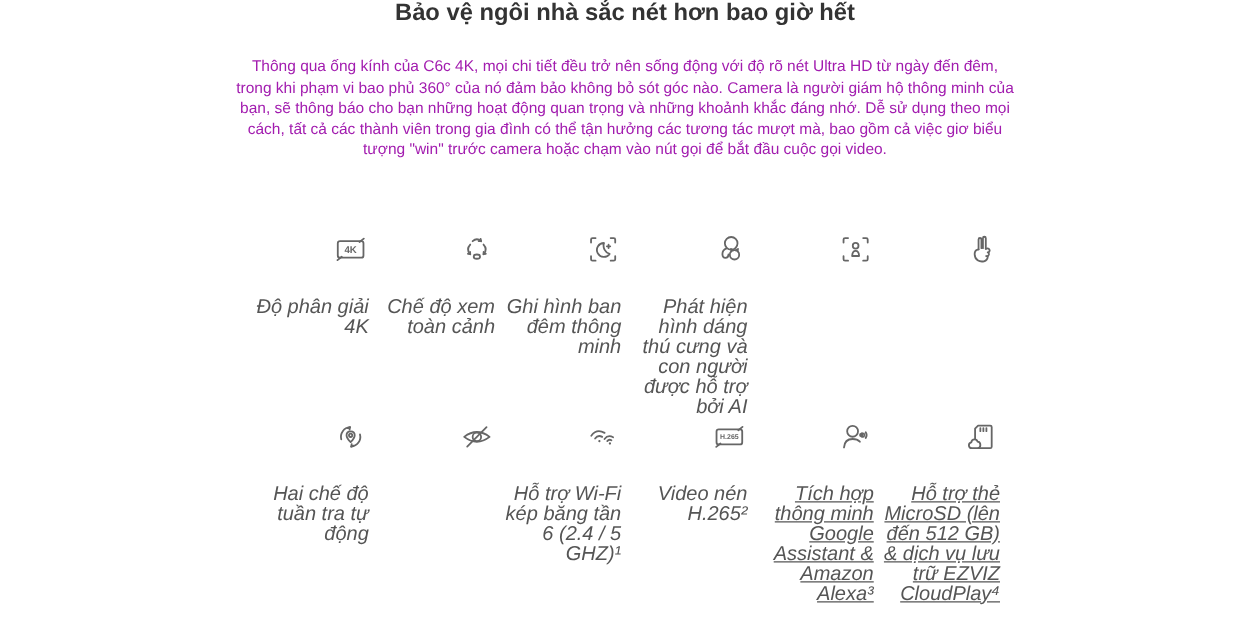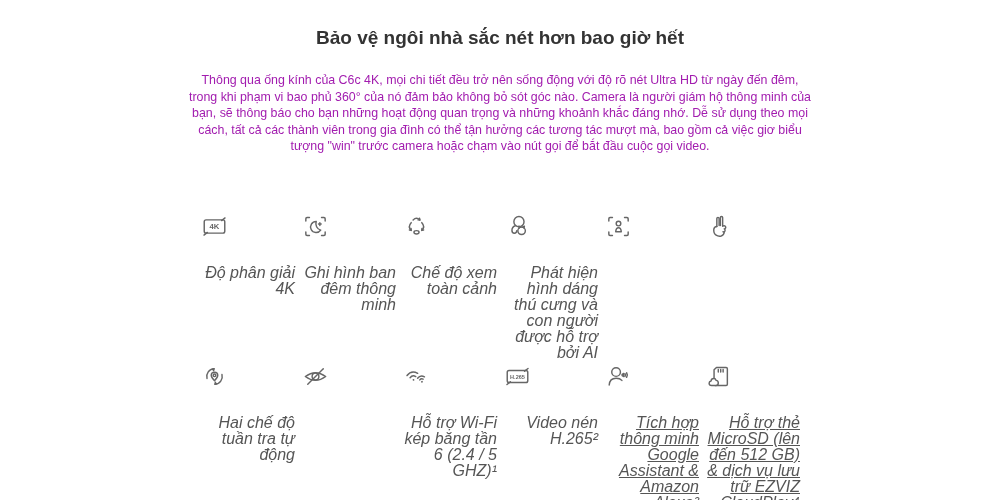--- a/index.html
+++ b/index.html
@@ -2,35 +2,35 @@
 <html><head>
 <meta charset="utf-8">
 <style>
   html,body { margin:0; padding:0; }
   body {
     width:1000px; height:500px; background:#ffffff; overflow:hidden;
     font-family:"Liberation Sans","DejaVu Sans",sans-serif; color:#555555;
   }
   .page { width:1000px; height:500px; }
   .title {
-    margin:0; padding-top:27px; text-align:center;
+    margin:0; text-align:center;
     font-size:19px; line-height:21px; font-weight:bold; color:#333333;
   }
   .desc {
     width:628px; margin:24px auto 0; text-align:center;
     font-size:12.4px; line-height:16.5px; color:#a21caf;
   }
   .grid { margin-top:56px; }
   .feature-row {
     display:flex; justify-content:center; align-items:flex-start;
     min-height:130px;
   }
   .feature { width:101px; padding:0 3px; box-sizing:border-box; }
   .icon-box {
-    height:32px; display:flex; align-items:center; justify-content:flex-start;
+    height:32px; display:flex; align-items:center; justify-content:flex-end;
     margin-bottom:22px;
   }
   .icon-box svg { display:block; }
   .label {
     font-size:16px; line-height:16px; text-align:right; color:#555555;font-style:italic;
   }
   .label.link { text-decoration:underline; cursor:pointer; }
 </style>
 </head>
 <body>
@@ -46,41 +46,41 @@
               <rect x="3.5" y="6.5" width="17" height="11" rx="1.5"></rect>
               <path d="M17.9 7.1 L20.7 4.9 M6.1 16.9 L3.3 19.1"></path>
               <text x="12" y="14.4" font-size="6.4" font-weight="bold" fill="#666666" stroke="none" text-anchor="middle" font-family="Liberation Sans,DejaVu Sans,sans-serif">4K</text>
             </svg>
           </div>
     <div class="label">Độ phân giải 4K</div>
   </div>
         <div class="feature">
     <div class="icon-box">
             <svg viewBox="0 0 24 24" width="29" height="29" fill="none" stroke="#666666" stroke-width="1.2" stroke-linecap="round" stroke-linejoin="round">
-              <path d="M4 7.5 V5.5 Q4 4.5 5 4.5 H7 M17 4.5 H19 Q20 4.5 20 5.5 V7.5 M20 16.5 V18.5 Q20 19.5 19 19.5 H17 M7 19.5 H5 Q4 19.5 4 18.5 V16.5"></path>
-              <path d="M12.6 7.8 A4.6 4.6 0 1 0 16.3 15 A5.6 5.6 0 0 1 12.6 7.8 Z"></path>
-              <path d="M15.6 8.9 V11.1 M14.5 10 H16.7"></path>
-              <circle cx="9.3" cy="9.2" r="0.5" fill="#666666" stroke="none"></circle>
-            </svg>
-          </div>
-    <div class="label">Ghi hình ban đêm thông minh</div>
-  </div>
-        <div class="feature">
-    <div class="icon-box">
-            <svg viewBox="0 0 24 24" width="29" height="29" fill="none" stroke="#666666" stroke-width="1.2" stroke-linecap="round" stroke-linejoin="round">
               <path d="M9.2 6.6 Q12 3.9 14.8 6.6"></path>
               <path d="M14.8 6.6 l-1.6 -0.1 M14.8 6.6 l-0.3 -1.5"></path>
               <path d="M7.6 8.8 Q4.6 12 7.6 15.2"></path>
               <path d="M7.6 15.2 l-0.1 -1.6 M7.6 15.2 l-1.5 -0.3"></path>
               <path d="M16.4 8.8 Q19.4 12 16.4 15.2"></path>
               <path d="M16.4 15.2 l0.1 -1.6 M16.4 15.2 l1.5 -0.3"></path>
               <ellipse cx="12" cy="16.8" rx="2.1" ry="1.4"></ellipse>
             </svg>
           </div>
     <div class="label">Chế độ xem toàn cảnh</div>
+  </div>
+        <div class="feature">
+    <div class="icon-box">
+            <svg viewBox="0 0 24 24" width="29" height="29" fill="none" stroke="#666666" stroke-width="1.2" stroke-linecap="round" stroke-linejoin="round">
+              <path d="M4 7.5 V5.5 Q4 4.5 5 4.5 H7 M17 4.5 H19 Q20 4.5 20 5.5 V7.5 M20 16.5 V18.5 Q20 19.5 19 19.5 H17 M7 19.5 H5 Q4 19.5 4 18.5 V16.5"></path>
+              <path d="M12.6 7.8 A4.6 4.6 0 1 0 16.3 15 A5.6 5.6 0 0 1 12.6 7.8 Z"></path>
+              <path d="M15.6 8.9 V11.1 M14.5 10 H16.7"></path>
+              <circle cx="9.3" cy="9.2" r="0.5" fill="#666666" stroke="none"></circle>
+            </svg>
+          </div>
+    <div class="label">Ghi hình ban đêm thông minh</div>
   </div>
         <div class="feature">
     <div class="icon-box">
             <svg viewBox="0 0 24 24" width="29" height="29" fill="none" stroke="#666666" stroke-width="1.2" stroke-linecap="round" stroke-linejoin="round">
               <circle cx="13.2" cy="8" r="4.2"></circle>
               <path d="M10.2 11.4 Q7.4 12.4 7.4 15.1 Q7.4 17.6 9.4 17.6 Q11.4 17.6 11.4 15.4"></path>
               <circle cx="15.4" cy="15.6" r="3.1"></circle>
               <path d="M13.4 13.4 L13.1 11.7 L14.7 12.6 M17.4 13.4 L17.7 11.7 L16.1 12.6"></path>
             </svg>
           </div>

